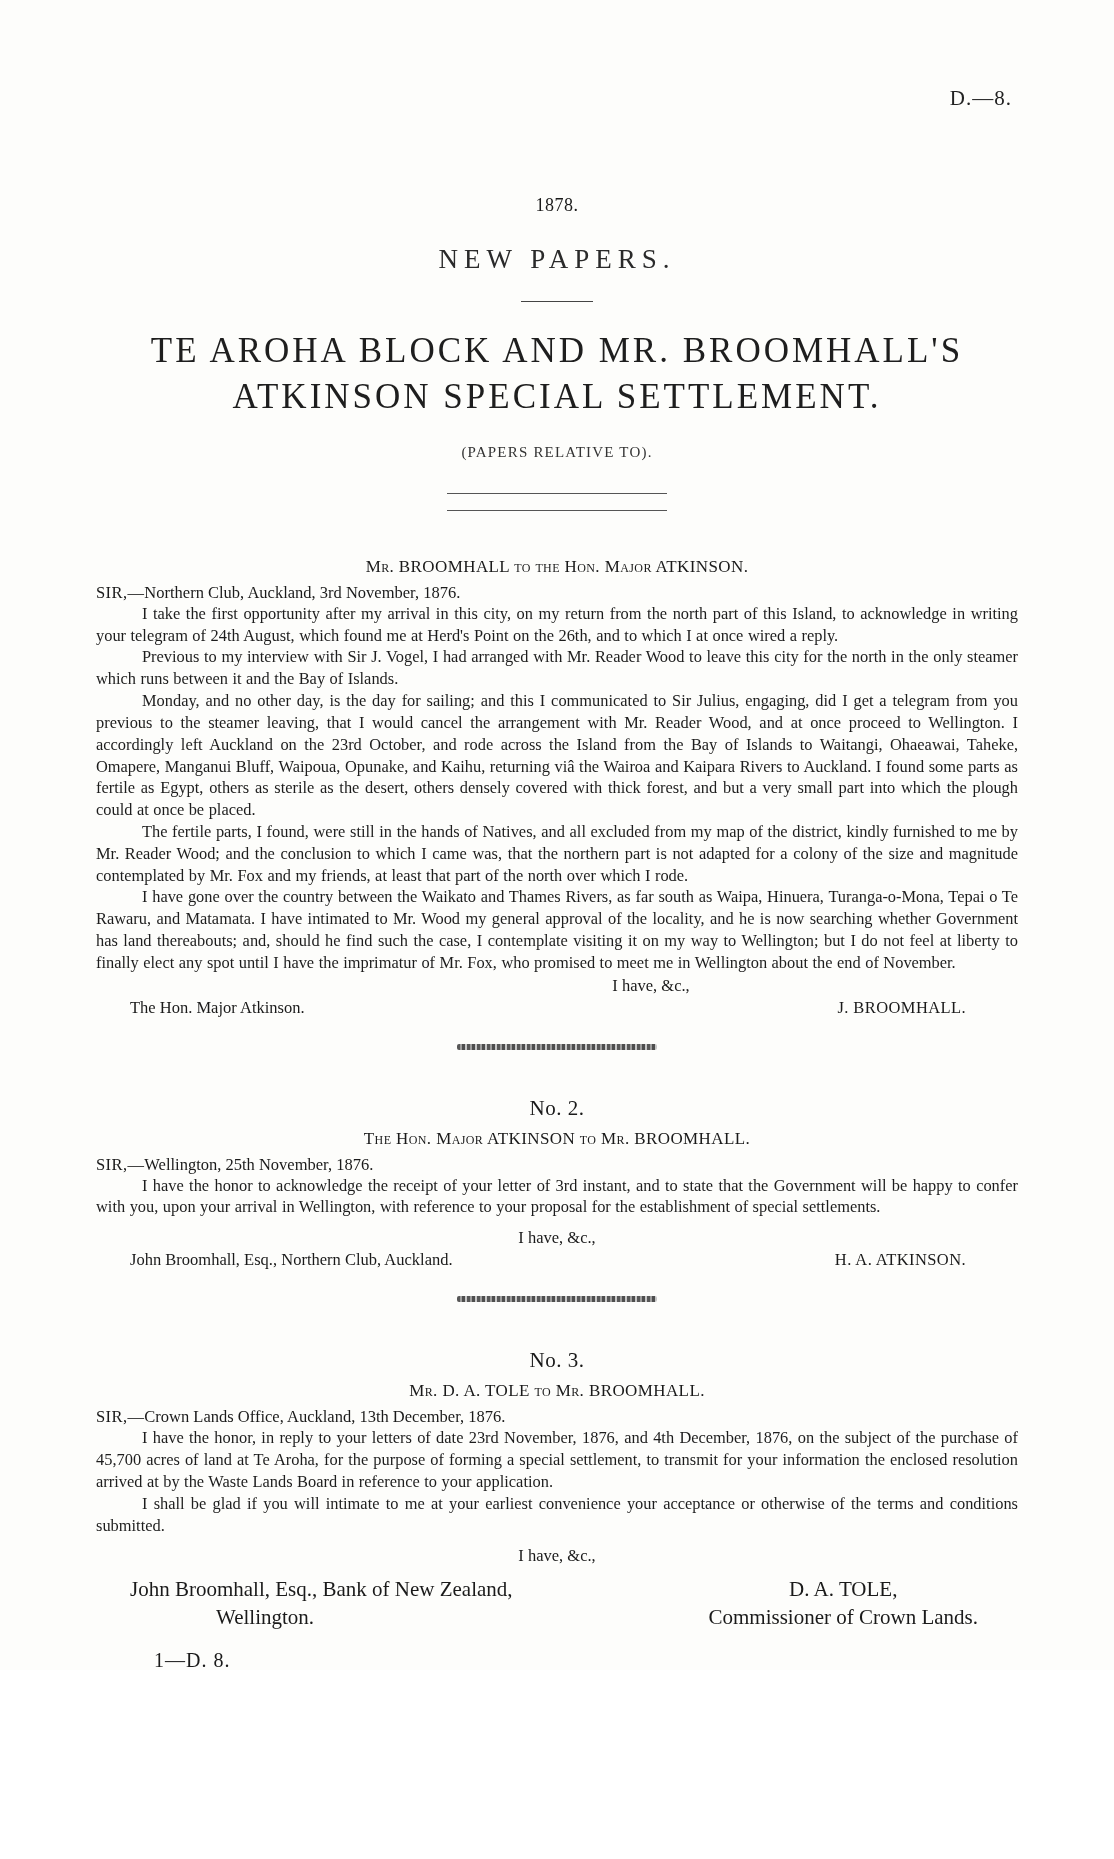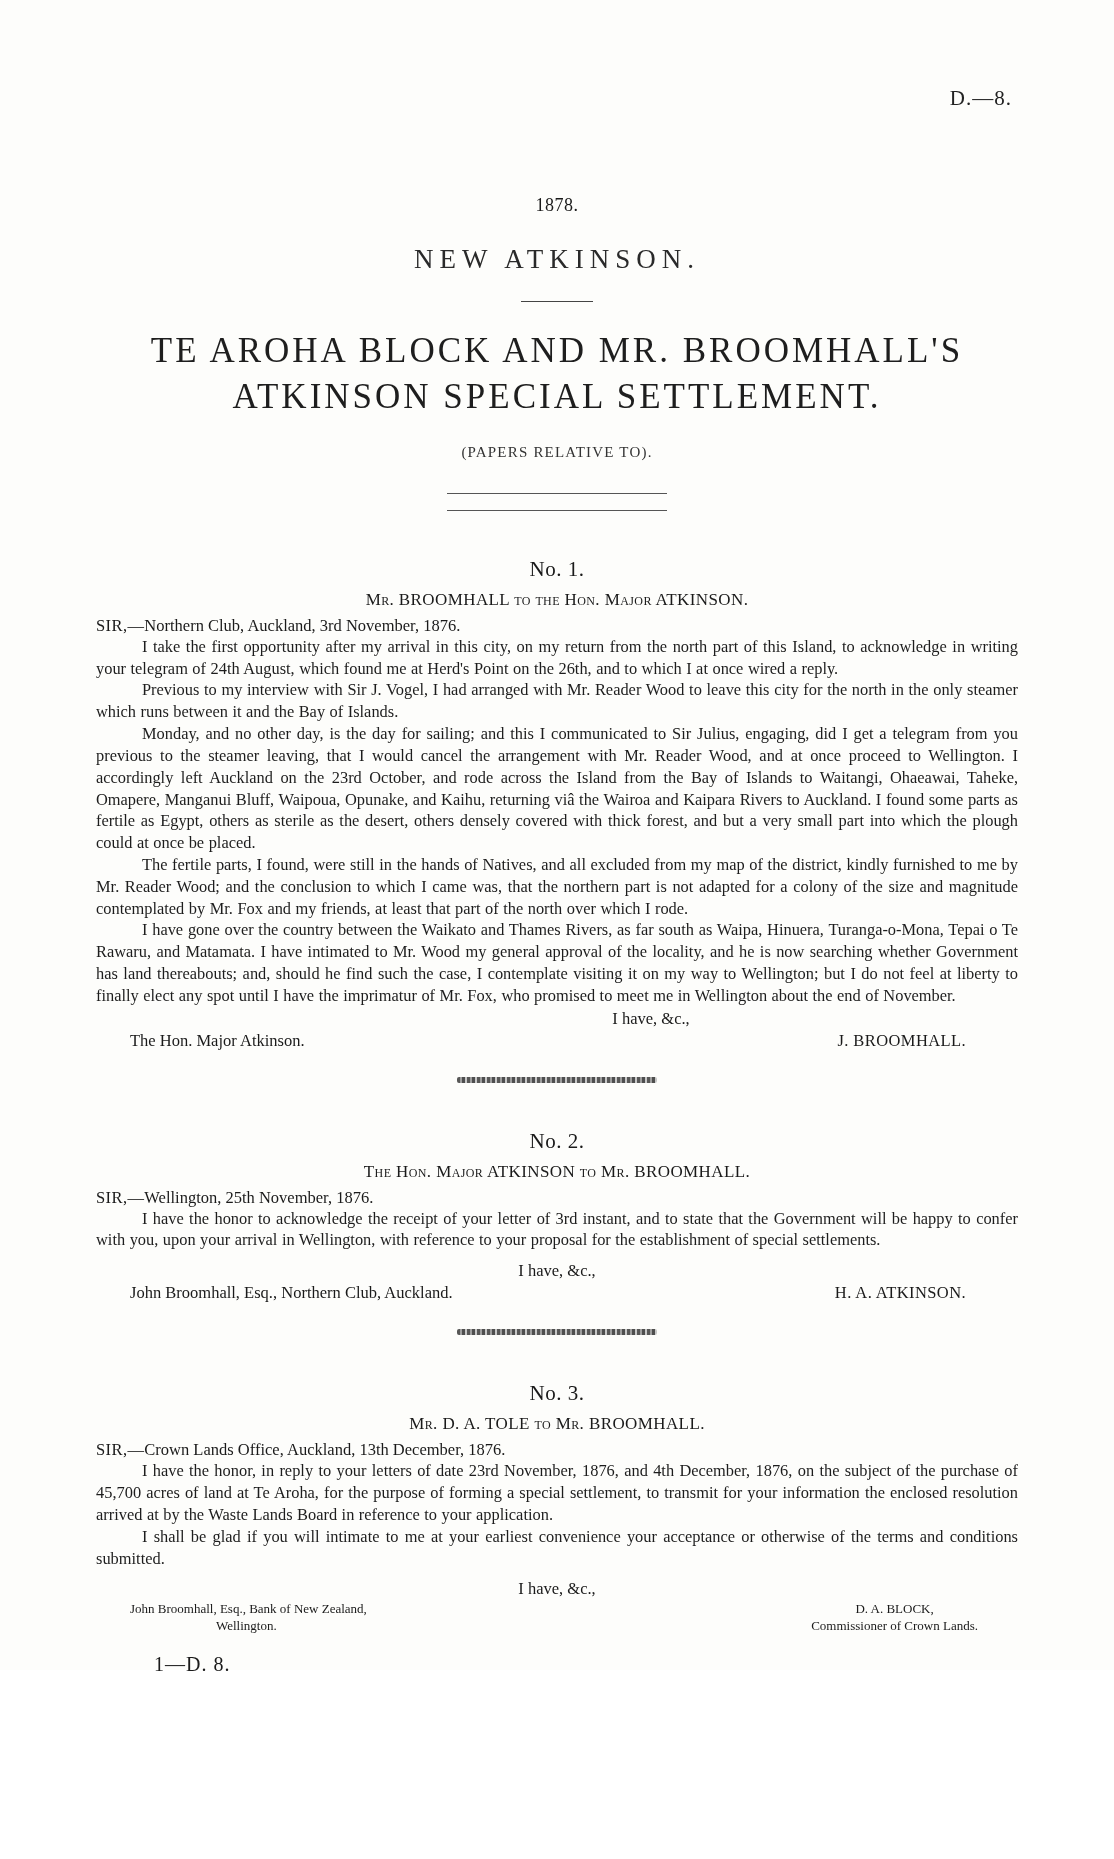--- a/index.html
+++ b/index.html
@@ -148,22 +148,22 @@
       repeating-linear-gradient(90deg, #3a3a3a 0 3px, #8e8e8e 3px 5px, #2f2f2f 5px 8px, #bdbdbd 8px 10px);
     border-radius: 2px;
     opacity: 0.85;
   }
   .ihave-right {
     text-align: center;
     font-size: 16.5px;
     margin-top: 10px;
   }
   .footer-sig {
-    font-size: 13px;
-    margin-top: 2px;
+    font-size: 21px;
+    margin-top: 10px;
     display: flex;
     justify-content: space-between;
   }
   .footer-sig .left { padding-left: 34px; line-height: 1.3; }
   .footer-sig .right { padding-right: 40px; text-align: center; line-height: 1.3; }
   .sheet-mark {
     font-size: 20px;
     margin-top: 18px;
     padding-left: 58px;
     letter-spacing: 1px;
@@ -172,35 +172,34 @@
 </style>
 </head>
 <body>
 
 <div class="page">
 
   <div class="page-number">D.—8.</div>
 
   <div class="year">1878.</div>
 
-  <div class="country">NEW  ATKINSON.</div>
+  <div class="country">NEW  PAPERS.</div>
 
   <div class="rule-short"></div>
 
   <h1 class="doc-title">TE AROHA BLOCK AND MR. BROOMHALL'S ATKINSON SPECIAL SETTLEMENT.</h1>
 
   <div class="subtitle">(PAPERS RELATIVE TO).</div>
 
   <div class="rule-med"></div>
 
 
   <div class="rule-med2"></div>
 
   <div class="section">
-    <div class="section-no">No. 1.</div>
     <div class="section-head smallcaps">Mr. BROOMHALL to the Hon. Major ATKINSON.</div>
     <div class="salutation-row">
       <span class="salutation">SIR,—</span>
       <span class="place-date">Northern Club, Auckland, 3rd November, 1876.</span>
     </div>
     <p class="body">I take the first opportunity after my arrival in this city, on my return from the north part of this Island, to acknowledge in writing your telegram of 24th August, which found me at Herd's Point on the 26th, and to which I at once wired a reply.</p>
     <p class="body">Previous to my interview with Sir J. Vogel, I had arranged with Mr. Reader Wood to leave this city for the north in the only steamer which runs between it and the Bay of Islands.</p>
     <p class="body">Monday, and no other day, is the day for sailing; and this I communicated to Sir Julius, engaging, did I get a telegram from you previous to the steamer leaving, that I would cancel the arrangement with Mr. Reader Wood, and at once proceed to Wellington. I accordingly left Auckland on the 23rd October, and rode across the Island from the Bay of Islands to Waitangi, Ohaeawai, Taheke, Omapere, Manganui Bluff, Waipoua, Opunake, and Kaihu, returning viâ the Wairoa and Kaipara Rivers to Auckland. I found some parts as fertile as Egypt, others as sterile as the desert, others densely covered with thick forest, and but a very small part into which the plough could at once be placed.</p>
     <p class="body">The fertile parts, I found, were still in the hands of Natives, and all excluded from my map of the district, kindly furnished to me by Mr. Reader Wood; and the conclusion to which I came was, that the northern part is not adapted for a colony of the size and magnitude contemplated by Mr. Fox and my friends, at least that part of the north over which I rode.</p>
     <p class="body">I have gone over the country between the Waikato and Thames Rivers, as far south as Waipa, Hinuera, Turanga-o-Mona, Tepai o Te Rawaru, and Matamata. I have intimated to Mr. Wood my general approval of the locality, and he is now searching whether Government has land thereabouts; and, should he find such the case, I contemplate visiting it on my way to Wellington; but I do not feel at liberty to finally elect any spot until I have the imprimatur of Mr. Fox, who promised to meet me in Wellington about the end of November.</p>
@@ -240,20 +239,20 @@
     </div>
     <p class="body">I have the honor, in reply to your letters of date 23rd November, 1876, and 4th December, 1876, on the subject of the purchase of 45,700 acres of land at Te Aroha, for the purpose of forming a special settlement, to transmit for your information the enclosed resolution arrived at by the Waste Lands Board in reference to your application.</p>
     <p class="body">I shall be glad if you will intimate to me at your earliest convenience your acceptance or otherwise of the terms and conditions submitted.</p>
     <div class="ihave-right">I have, &amp;c.,</div>
     <div class="footer-sig">
       <div class="left">
         <span>John Broomhall, Esq., Bank of New Zealand,</span>
         <span class="indent-line">Wellington.</span>
       </div>
       <div class="right">
-        <div>D. A. BLOCK,</div>
+        <div>D. A. TOLE,</div>
         <div>Commissioner of Crown Lands.</div>
       </div>
     </div>
     <div class="sheet-mark">1—D. 8.</div>
   </div>
 
 </div>
 
 </body></html>

